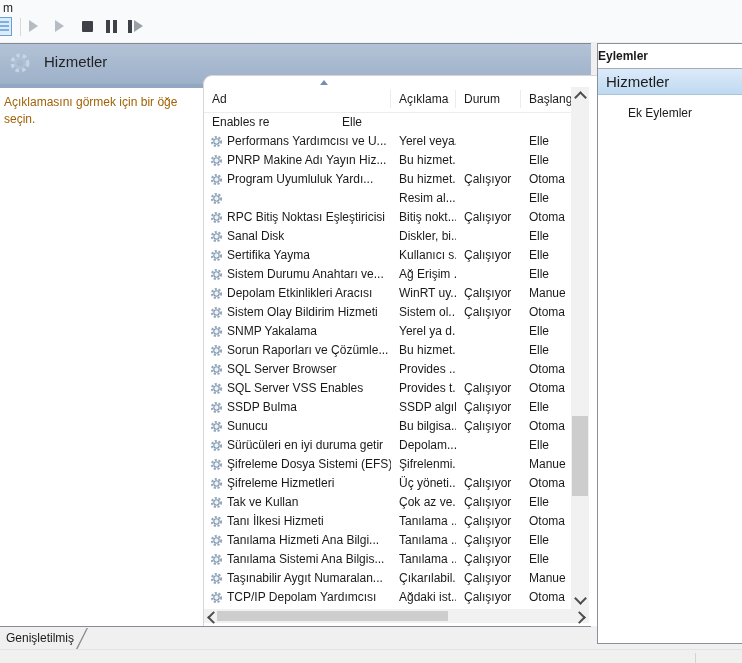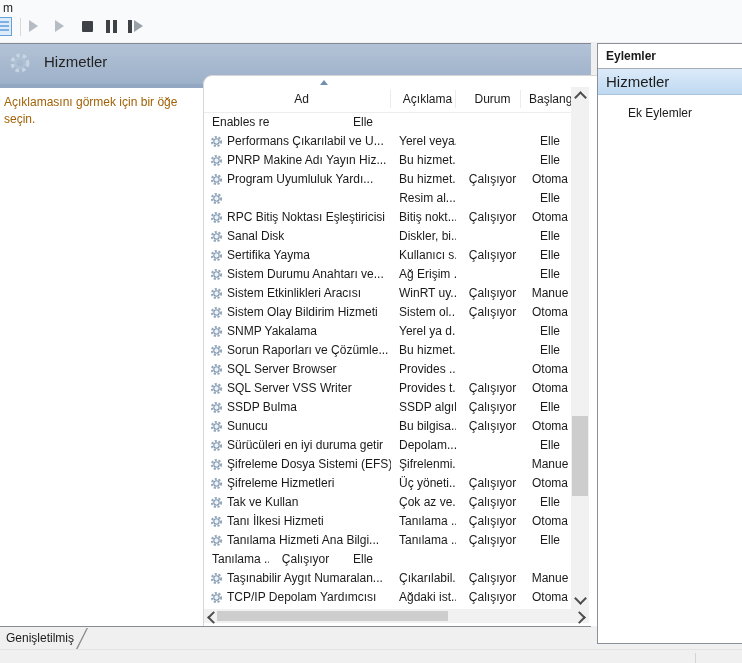--- a/index.html
+++ b/index.html
@@ -25,21 +25,21 @@
           border-top:1px solid #828a95;border-bottom:4px solid #92a7c2;box-sizing:content-box;}
   .banner-title{position:absolute;left:44px;top:9px;font-size:15px;color:#232323;}
   .banner-gear{position:absolute;left:9px;top:8px;}
   
   .midpane{position:absolute;left:0;top:88px;width:591px;height:538px;background:#ffffff;}
   .midpane-border{position:absolute;left:0;top:626px;width:591px;height:1px;background:#868c94;}
   .descr{position:absolute;left:4px;top:6px;width:208px;font-size:12px;line-height:17px;color:#a16207;}
   
   .listpanel{position:absolute;left:203px;top:75px;width:454px;height:551px;background:#fff;
              border:1px solid #d6d6d6;border-bottom:none;border-radius:9px 9px 0 0;
-             box-sizing:border-box;overflow:hidden;text-align:center;}
+             box-sizing:border-box;overflow:hidden;}
   .lheader{position:absolute;left:0;top:10px;width:367px;height:26px;line-height:26px;font-size:12px;}
   .hcell{position:absolute;top:0;height:26px;overflow:hidden;white-space:nowrap;padding-left:8px;box-sizing:border-box;}
   .hsep{position:absolute;top:4px;width:1px;height:18px;background:#ececec;}
   .hline{position:absolute;left:0;top:36px;width:367px;height:1px;background:#ededed;}
   .sortglyph{position:absolute;left:116px;top:4px;width:0;height:0;
              border-left:4px solid transparent;border-right:4px solid transparent;
              border-bottom:5px solid #7190b2;}
   .rows{position:absolute;left:0;top:37px;width:367px;}
   .trow{display:flex;height:19px;line-height:19px;font-size:12px;white-space:nowrap;}
   .c{overflow:hidden;box-sizing:border-box;flex:none;}
@@ -55,21 +55,21 @@
   .chev{position:absolute;width:7px;height:7px;border-left:2px solid #4d4d4d;border-top:2px solid #4d4d4d;}
   .chev.up{left:5px;top:6px;transform:rotate(45deg);}
   .chev.down{left:5px;bottom:6px;transform:rotate(225deg);}
   .hscroll{position:absolute;left:0;top:533px;width:385px;height:14px;background:#f1f1f1;}
   .chev.left{left:5px;top:4px;transform:rotate(-45deg);}
   .chev.right{right:5px;top:4px;transform:rotate(135deg);}
   .hthumb{position:absolute;left:13px;top:2px;width:231px;height:10px;background:#cdcdcd;}
   
   .actions{position:absolute;left:597px;top:43px;width:145px;height:601px;background:#fff;
            border:1px solid #8b919a;border-right:none;box-sizing:border-box;}
-  .actions-title{height:24px;line-height:24px;padding-left:8px;font-size:12px;font-weight:bold;
+  .actions-title{height:24px;line-height:24px;font-size:12px;font-weight:bold;
                  border-bottom:1px solid #a7adb4;}
   .actions-sel{height:25px;line-height:25px;padding-left:8px;font-size:15px;color:#1c1c1c;
                background:linear-gradient(180deg,#dcebfa,#bfd9f1);border-bottom:1px solid #aac4de;}
   .actions-item{margin-top:11px;padding-left:30px;font-size:12px;}
   
   .tab{position:absolute;top:628px;height:22px;text-decoration:underline;}
   .tab .shape-b{position:absolute;inset:0;background:#8a8a8a;}
   .tab .shape-f{position:absolute;inset:0;background:#f0f0f0;}
   .tab .lbl{position:absolute;top:3px;font-size:12px;white-space:nowrap;}
   .tab1{left:0;width:88px;}
@@ -141,21 +141,21 @@
           <span class="c desc">Enables re...</span>
           <span class="c stat"></span>
           <span class="c start">Elle</span>
         </div>
         <div class="trow">
           <span class="c name">
             <span class="gear"><svg width="13" height="13" viewBox="0 0 16 16">
                 <circle cx="8" cy="8" r="5.6" fill="none" stroke="#93a7bc" stroke-width="2.6" stroke-dasharray="2.6 2.1"></circle>
                 <circle cx="8" cy="8" r="3.3" fill="#eef3f8" stroke="#7e95ad" stroke-width="1.3"></circle>
               </svg></span>
-            <span class="txt">Performans Çıkarılabil ve U...</span>
+            <span class="txt">Performans Yardımcısı ve U...</span>
           </span>
           <span class="c desc">Yerel veya...</span>
           <span class="c stat"></span>
           <span class="c start">Elle</span>
         </div>
         <div class="trow">
           <span class="c name">
             <span class="gear"><svg width="13" height="13" viewBox="0 0 16 16">
                 <circle cx="8" cy="8" r="5.6" fill="none" stroke="#93a7bc" stroke-width="2.6" stroke-dasharray="2.6 2.1"></circle>
                 <circle cx="8" cy="8" r="3.3" fill="#eef3f8" stroke="#7e95ad" stroke-width="1.3"></circle>
@@ -236,21 +236,21 @@
           <span class="c desc">Ağ Erişim ...</span>
           <span class="c stat"></span>
           <span class="c start">Elle</span>
         </div>
         <div class="trow">
           <span class="c name">
             <span class="gear"><svg width="13" height="13" viewBox="0 0 16 16">
                 <circle cx="8" cy="8" r="5.6" fill="none" stroke="#93a7bc" stroke-width="2.6" stroke-dasharray="2.6 2.1"></circle>
                 <circle cx="8" cy="8" r="3.3" fill="#eef3f8" stroke="#7e95ad" stroke-width="1.3"></circle>
               </svg></span>
-            <span class="txt">Sistem Etkinlikleri Aracısı</span>
+            <span class="txt">Depolam Etkinlikleri Aracısı</span>
           </span>
           <span class="c desc">WinRT uy...</span>
           <span class="c stat">Çalışıyor</span>
           <span class="c start">Manue</span>
         </div>
         <div class="trow">
           <span class="c name">
             <span class="gear"><svg width="13" height="13" viewBox="0 0 16 16">
                 <circle cx="8" cy="8" r="5.6" fill="none" stroke="#93a7bc" stroke-width="2.6" stroke-dasharray="2.6 2.1"></circle>
                 <circle cx="8" cy="8" r="3.3" fill="#eef3f8" stroke="#7e95ad" stroke-width="1.3"></circle>
@@ -296,21 +296,21 @@
           <span class="c desc">Provides ...</span>
           <span class="c stat"></span>
           <span class="c start">Otoma</span>
         </div>
         <div class="trow">
           <span class="c name">
             <span class="gear"><svg width="13" height="13" viewBox="0 0 16 16">
                 <circle cx="8" cy="8" r="5.6" fill="none" stroke="#93a7bc" stroke-width="2.6" stroke-dasharray="2.6 2.1"></circle>
                 <circle cx="8" cy="8" r="3.3" fill="#eef3f8" stroke="#7e95ad" stroke-width="1.3"></circle>
               </svg></span>
-            <span class="txt">SQL Server VSS Writer</span>
+            <span class="txt">SQL Server VSS Enables</span>
           </span>
           <span class="c desc">Provides t...</span>
           <span class="c stat">Çalışıyor</span>
           <span class="c start">Otoma</span>
         </div>
         <div class="trow">
           <span class="c name">
             <span class="gear"><svg width="13" height="13" viewBox="0 0 16 16">
                 <circle cx="8" cy="8" r="5.6" fill="none" stroke="#93a7bc" stroke-width="2.6" stroke-dasharray="2.6 2.1"></circle>
                 <circle cx="8" cy="8" r="3.3" fill="#eef3f8" stroke="#7e95ad" stroke-width="1.3"></circle>
@@ -399,20 +399,27 @@
                 <circle cx="8" cy="8" r="5.6" fill="none" stroke="#93a7bc" stroke-width="2.6" stroke-dasharray="2.6 2.1"></circle>
                 <circle cx="8" cy="8" r="3.3" fill="#eef3f8" stroke="#7e95ad" stroke-width="1.3"></circle>
               </svg></span>
             <span class="txt">Tanılama Hizmeti Ana Bilgi...</span>
           </span>
           <span class="c desc">Tanılama ...</span>
           <span class="c stat">Çalışıyor</span>
           <span class="c start">Elle</span>
         </div>
         <div class="trow">
+          <span class="c name">
+            <span class="gear"><svg width="13" height="13" viewBox="0 0 16 16">
+                <circle cx="8" cy="8" r="5.6" fill="none" stroke="#93a7bc" stroke-width="2.6" stroke-dasharray="2.6 2.1"></circle>
+                <circle cx="8" cy="8" r="3.3" fill="#eef3f8" stroke="#7e95ad" stroke-width="1.3"></circle>
+              </svg></span>
+            <span class="txt">Tanılama Sistemi Ana Bilgis...</span>
+          </span>
           <span class="c desc">Tanılama ...</span>
           <span class="c stat">Çalışıyor</span>
           <span class="c start">Elle</span>
         </div>
         <div class="trow">
           <span class="c name">
             <span class="gear"><svg width="13" height="13" viewBox="0 0 16 16">
                 <circle cx="8" cy="8" r="5.6" fill="none" stroke="#93a7bc" stroke-width="2.6" stroke-dasharray="2.6 2.1"></circle>
                 <circle cx="8" cy="8" r="3.3" fill="#eef3f8" stroke="#7e95ad" stroke-width="1.3"></circle>
               </svg></span>

